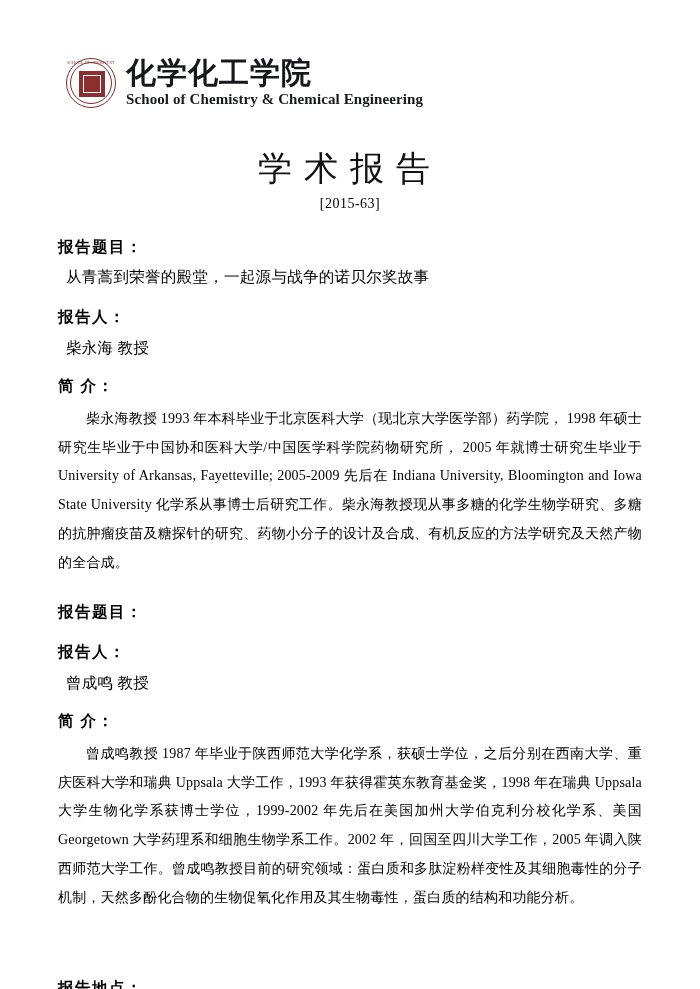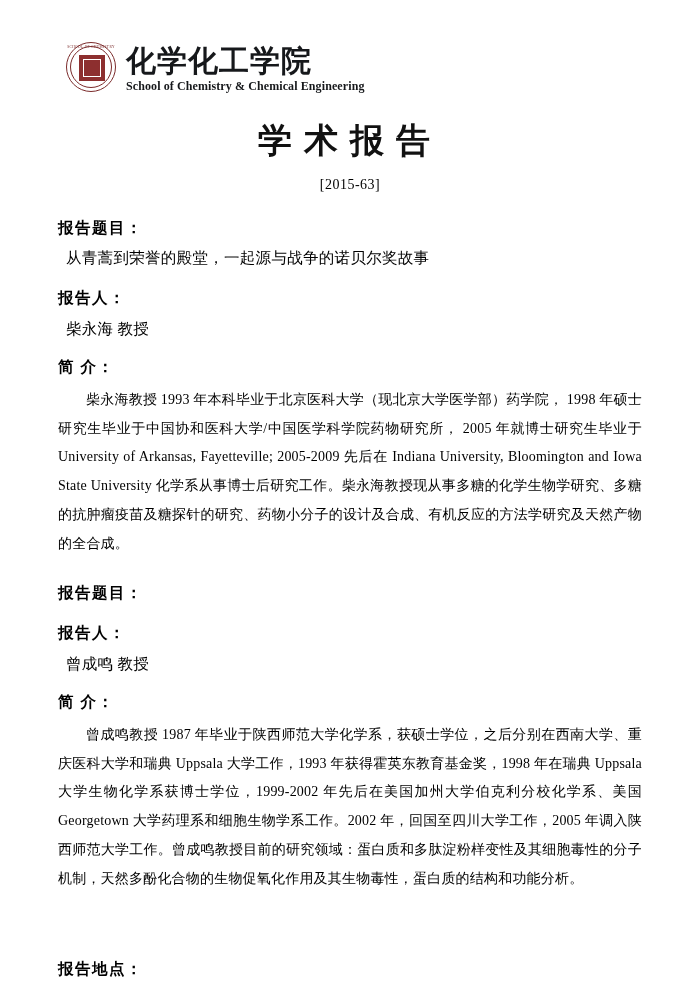--- a/index.html
+++ b/index.html
@@ -18,22 +18,22 @@
     position: relative;
     width: 700px;
     height: 989px;
     box-sizing: border-box;
     padding: 0 58px;
   }
 
   
   .letterhead {
     display: flex;
-    align-items: flex-end;
-    padding-top: 30px;
+    align-items: flex-start;
+    padding-top: 58px;
     padding-left: 8px;
     height: 62px;
   }
   .seal {
     width: 50px;
     height: 50px;
     border-radius: 50%;
     border: 1.6px solid #7b2b2b;
     position: relative;
     flex: 0 0 auto;
@@ -77,40 +77,40 @@
   .school-cn {
     font-family: "DejaVu Sans", "Liberation Sans", sans-serif;
     font-weight: bold;
     font-size: 30px;
     letter-spacing: 1px;
     color: #16181b;
   }
   .school-en {
     font-family: "Liberation Serif", serif;
     font-weight: bold;
-    font-size: 12px;
+    font-size: 15px;
     letter-spacing: .1px;
     color: #16181b;
     margin-top: 4px;
   }
 
   
   .doc-title {
     text-align: center;
     font-family: "DejaVu Sans", "Liberation Sans", sans-serif;
-    font-weight: bold;
+    font-weight: normal;
     font-size: 34px;
     letter-spacing: 12px;
     margin-top: 26px;
     color: #111;
   }
   .doc-number {
     text-align: center;
     font-size: 14px;
-    margin-top: 13px;
+    margin-top: 4px;
     letter-spacing: .5px;
   }
 
   
   .content {
     margin-top: 20px;
     font-size: 15.5px;
     line-height: 1.95;
   }
   .field-row {

